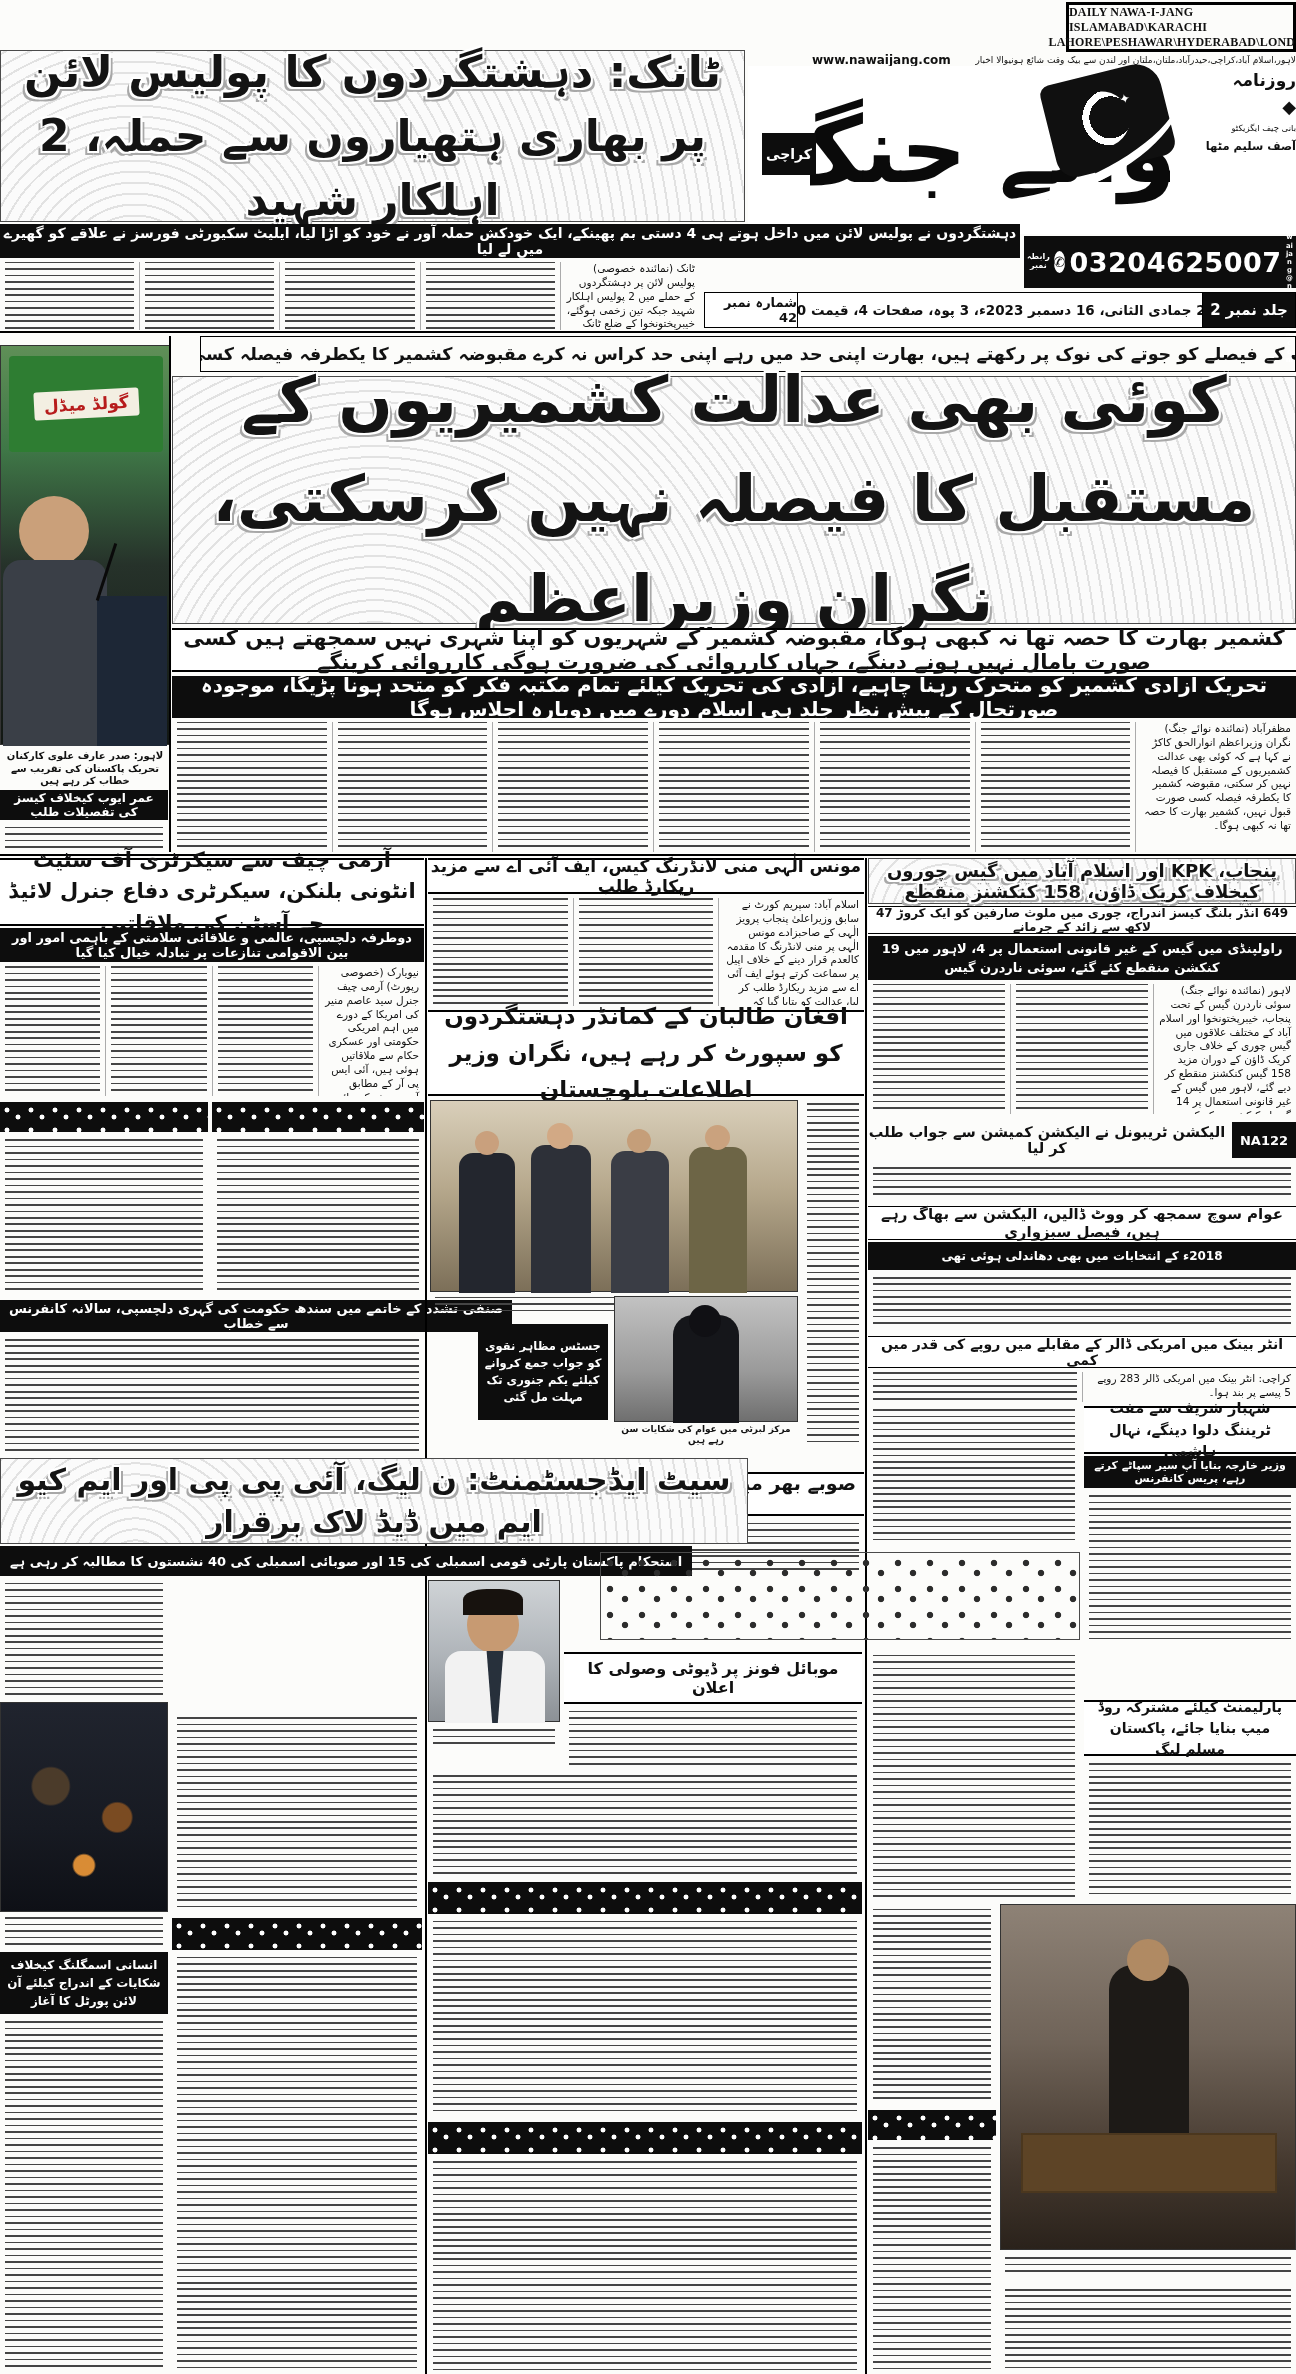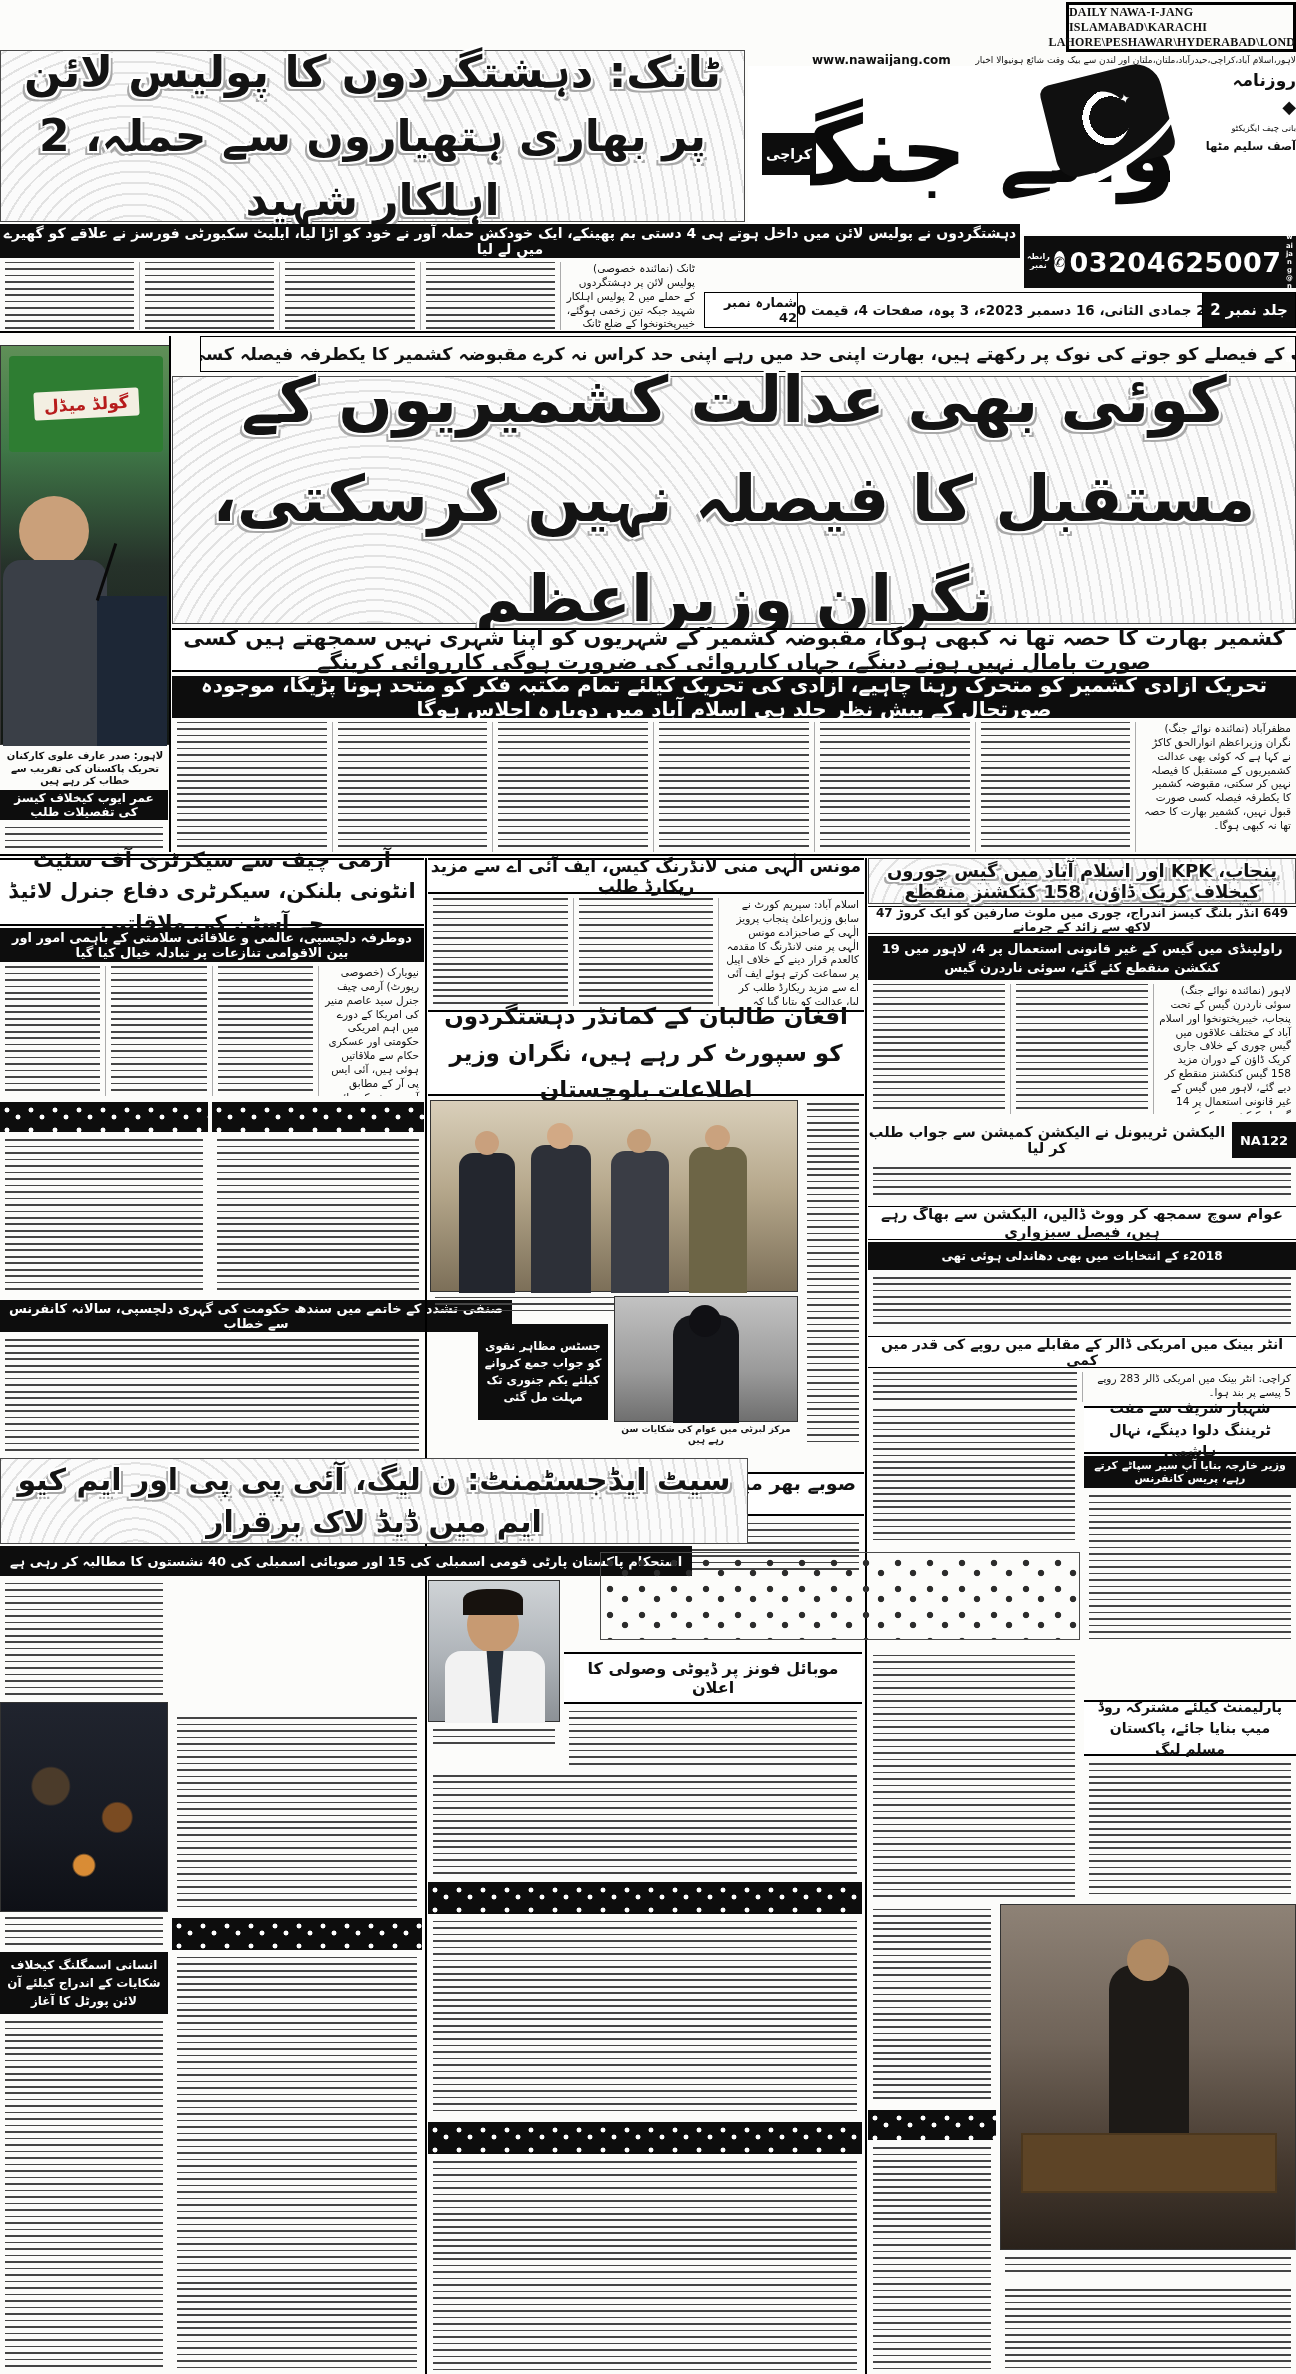--- a/index.html
+++ b/index.html
@@ -119,21 +119,21 @@
   <div class="abs hl" style="left:0;top:331px;width:1296px;height:2px;"></div>
 
   <div class="abs" style="left:200px;top:336px;width:1096px;height:36px;border:1px solid #000;display:flex;
        align-items:center;justify-content:center;font-weight:bold;font-size:17.5px;white-space:nowrap;overflow:hidden;">بھارتی سپریم کورٹ کے فیصلے کو جوتے کی نوک پر رکھتے ہیں، بھارت اپنی حد میں رہے اپنی حد کراس نہ کرے مقبوضہ کشمیر کا یکطرفہ فیصلہ کسی صورت قبول نہیں</div>
 
   <div class="abs texture otl" style="left:172px;top:376px;width:1124px;height:248px;display:flex;
        align-items:center;justify-content:center;text-align:center;font-size:64px;line-height:1.55;padding:0 20px;">کوئی بھی عدالت کشمیریوں کے مستقبل کا فیصلہ نہیں کرسکتی، نگران وزیراعظم</div>
 
   <div class="abs hbox" style="left:172px;top:628px;width:1124px;height:44px;font-size:21px;">کشمیر بھارت کا حصہ تھا نہ کبھی ہوگا، مقبوضہ کشمیر کے شہریوں کو اپنا شہری نہیں سمجھتے ہیں کسی صورت پامال نہیں ہونے دینگے، جہاں کارروائی کی ضرورت ہوگی کارروائی کرینگے</div>
 
-  <div class="abs band" style="left:172px;top:676px;width:1124px;height:42px;font-size:20px;">تحریک آزادی کشمیر کو متحرک رہنا چاہیے، آزادی کی تحریک کیلئے تمام مکتبہ فکر کو متحد ہونا پڑیگا، موجودہ صورتحال کے پیش نظر جلد ہی اسلام آباد میں دوبارہ اجلاس ہوگا</div>
+  <div class="abs band" style="left:172px;top:676px;width:1124px;height:42px;font-size:20px;">تحریک آزادی کشمیر کو متحرک رہنا چاہیے، آزادی کی تحریک کیلئے تمام مکتبہ فکر کو متحد ہونا پڑیگا، موجودہ صورتحال کے پیش نظر جلد ہی اسلام دورے میں دوبارہ اجلاس ہوگا</div>
 
   <div class="abs body" style="left:172px;top:722px;width:1124px;height:130px;">
     <div class="col lead">مظفرآباد (نمائندہ نوائے جنگ) نگران وزیراعظم انوارالحق کاکڑ نے کہا ہے کہ کوئی بھی عدالت کشمیریوں کے مستقبل کا فیصلہ نہیں کر سکتی، مقبوضہ کشمیر کا یکطرفہ فیصلہ کسی صورت قبول نہیں، کشمیر بھارت کا حصہ تھا نہ کبھی ہوگا۔</div>
     <div class="col">
         <div class="st"></div>
       </div>
     <div class="col">
         <div class="st"></div>
       </div>
     <div class="col">

